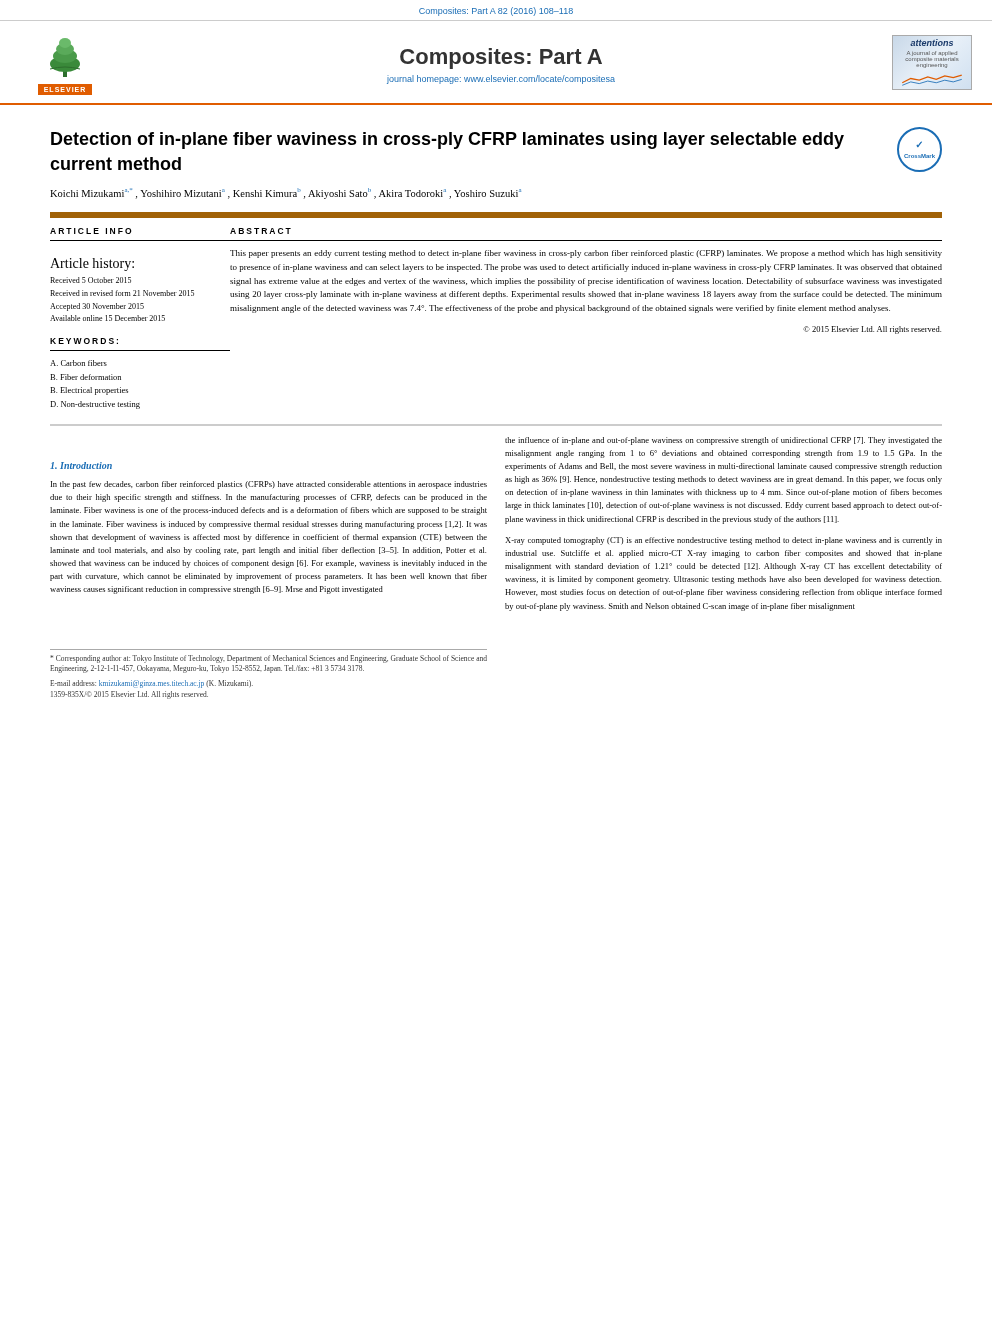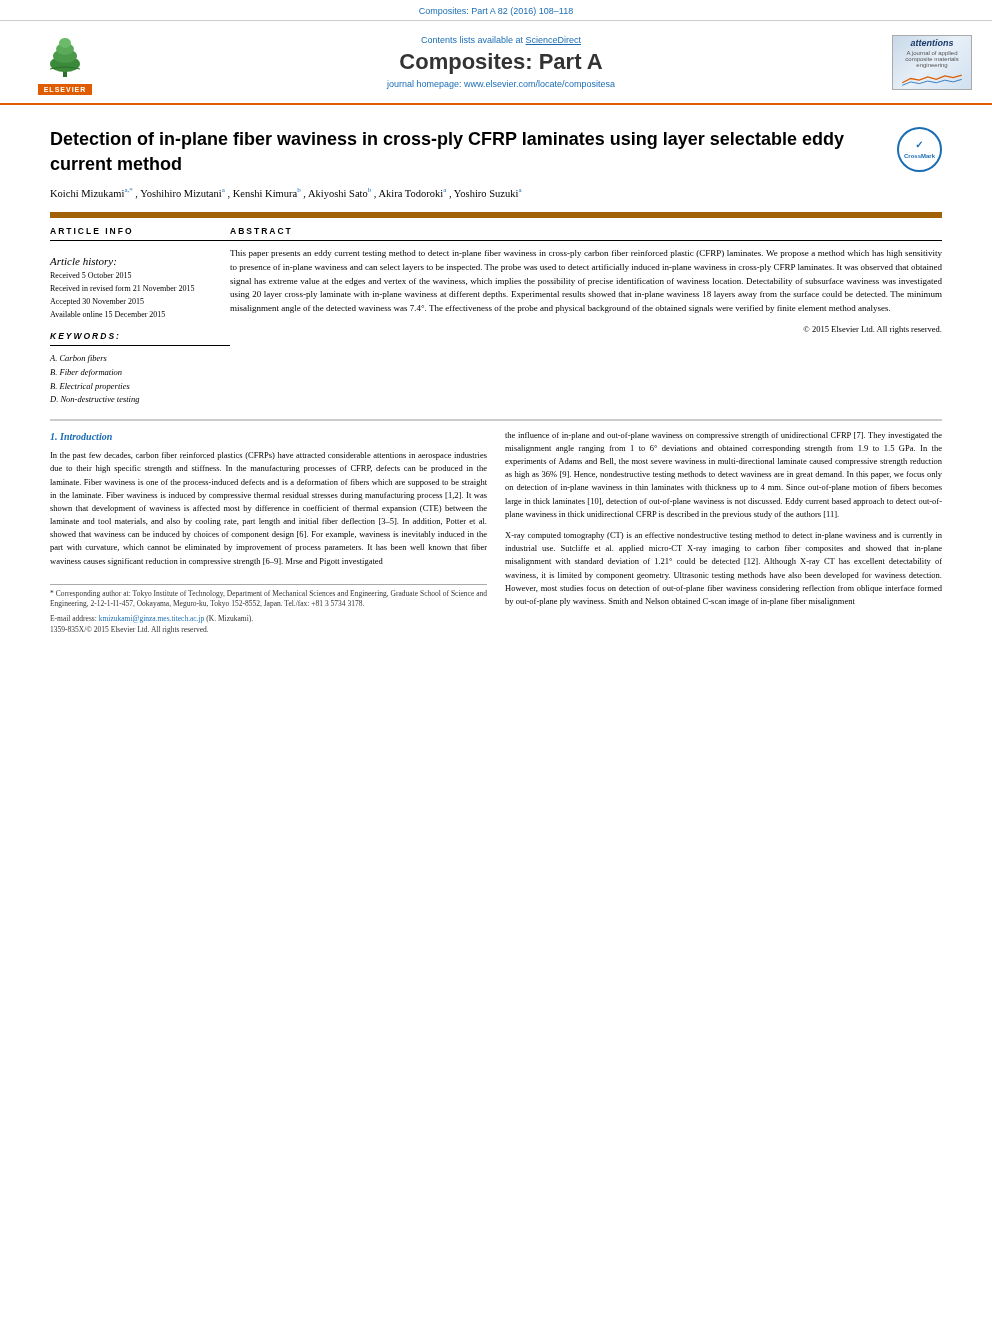--- a/index.html
+++ b/index.html
@@ -184,28 +184,26 @@
       border-top: 1px solid #000;
       margin: 4px 0 6px 0;
     }
 
     .article-history {
       font-size: 8px;
       line-height: 1.6;
     }
 
     .history-label {
-      font-style: italic;
-      font-size: 11px;
+      font-size: 14px;
       margin-top: 12px;
     }
 
     .keywords-section {
       margin-top: 10px;
-      font-style: italic;
     }
 
     .keyword-item {
       font-size: 8.5px;
       line-height: 1.6;
     }
 
     
     .abstract-text {
       font-size: 9px;
@@ -239,20 +237,21 @@
       line-height: 1.55;
       text-align: justify;
     }
 
     .body-section-title {
       font-size: 10px;
       font-weight: bold;
       font-style: italic;
       color: #1a6db5;
       margin-bottom: 5px;
+      margin-top: 24px;
     }
 
     .body-text {
       font-size: 8.5px;
       line-height: 1.55;
       text-align: justify;
       margin-bottom: 5px;
     }
 
     
@@ -298,24 +297,20 @@
       <ellipse cx="35" cy="27" rx="12" ry="7" fill="#4a9a4a"></ellipse>
       <ellipse cx="35" cy="20" rx="9" ry="6" fill="#5aaa5a"></ellipse>
       <ellipse cx="35" cy="14" rx="6" ry="5" fill="#6aba6a"></ellipse>
 
       <path d="M20,40 Q35,36 50,40" stroke="#2d6e2d" stroke-width="1" fill="none"></path>
     </svg>
     <div class="elsevier-logo-box">ELSEVIER</div>
   </div>
 
   <div class="journal-header-center">
-    <div class="sciencedirect-link">
-      <span>Contents lists available at</span>
-      <span style="color:#1a6db5; text-decoration:underline; cursor:pointer;">ScienceDirect</span>
-    </div>
     <div class="journal-title-main">Composites: Part A</div>
     <div class="journal-homepage">
       <span>journal homepage: www.elsevier.com/locate/compositesa</span>
     </div>
   </div>
 
   <div class="composites-logo-box">
     <span style="font-size:9px; font-style:italic; font-weight:bold; color:#1a3a6a;">attentions</span>
     <div style="font-size:6px; color:#555; margin-top:2px; font-style:normal; font-weight:normal;">A journal of applied composite materials engineering</div>
 
@@ -382,21 +377,21 @@
 
   <div class="article-body">
     <div class="body-two-col">
 
       <div class="body-col">
         <div class="body-section-title">1. Introduction</div>
         <div class="body-text">
           <span>In the past few decades, carbon fiber reinforced plastics (CFRPs) have attracted considerable attentions in aerospace industries due to their high specific strength and stiffness. In the manufacturing processes of CFRP, defects can be produced in the laminate. Fiber waviness is one of the process-induced defects and is a deformation of fibers which are supposed to be straight in the laminate. Fiber waviness is induced by compressive thermal residual stresses during manufacturing process [1,2]. It was shown that development of waviness is affected most by difference in coefficient of thermal expansion (CTE) between the laminate and tool materials, and also by cooling rate, part length and initial fiber deflection [3–5]. In addition, Potter et al. showed that waviness can be induced by choices of component design [6]. For example, waviness is inevitably induced in the part with curvature, which cannot be eliminated by improvement of process parameters. It has been well known that fiber waviness causes significant reduction in compressive strength [6–9]. Mrse and Pigott investigated</span>
         </div>
 
-        <div class="footnote-section" style="margin-top: 16px;">
+        <div class="footnote-section" style="margin-top: 52px;">
           <div class="footnote-text">* Corresponding author at: Tokyo Institute of Technology, Department of Mechanical Sciences and Engineering, Graduate School of Science and Engineering, 2-12-1-I1-457, Ookayama, Meguro-ku, Tokyo 152-8552, Japan. Tel./fax: +81 3 5734 3178.</div>
           <div class="footnote-text" style="margin-top:4px;">
             <span>E-mail address:</span>
             <span style="color:#1a6db5;">kmizukami@ginza.mes.titech.ac.jp</span>
             <span>(K. Mizukami).</span>
           </div>
           <div class="issn-line">1359-835X/© 2015 Elsevier Ltd. All rights reserved.</div>
         </div>
       </div>
 

